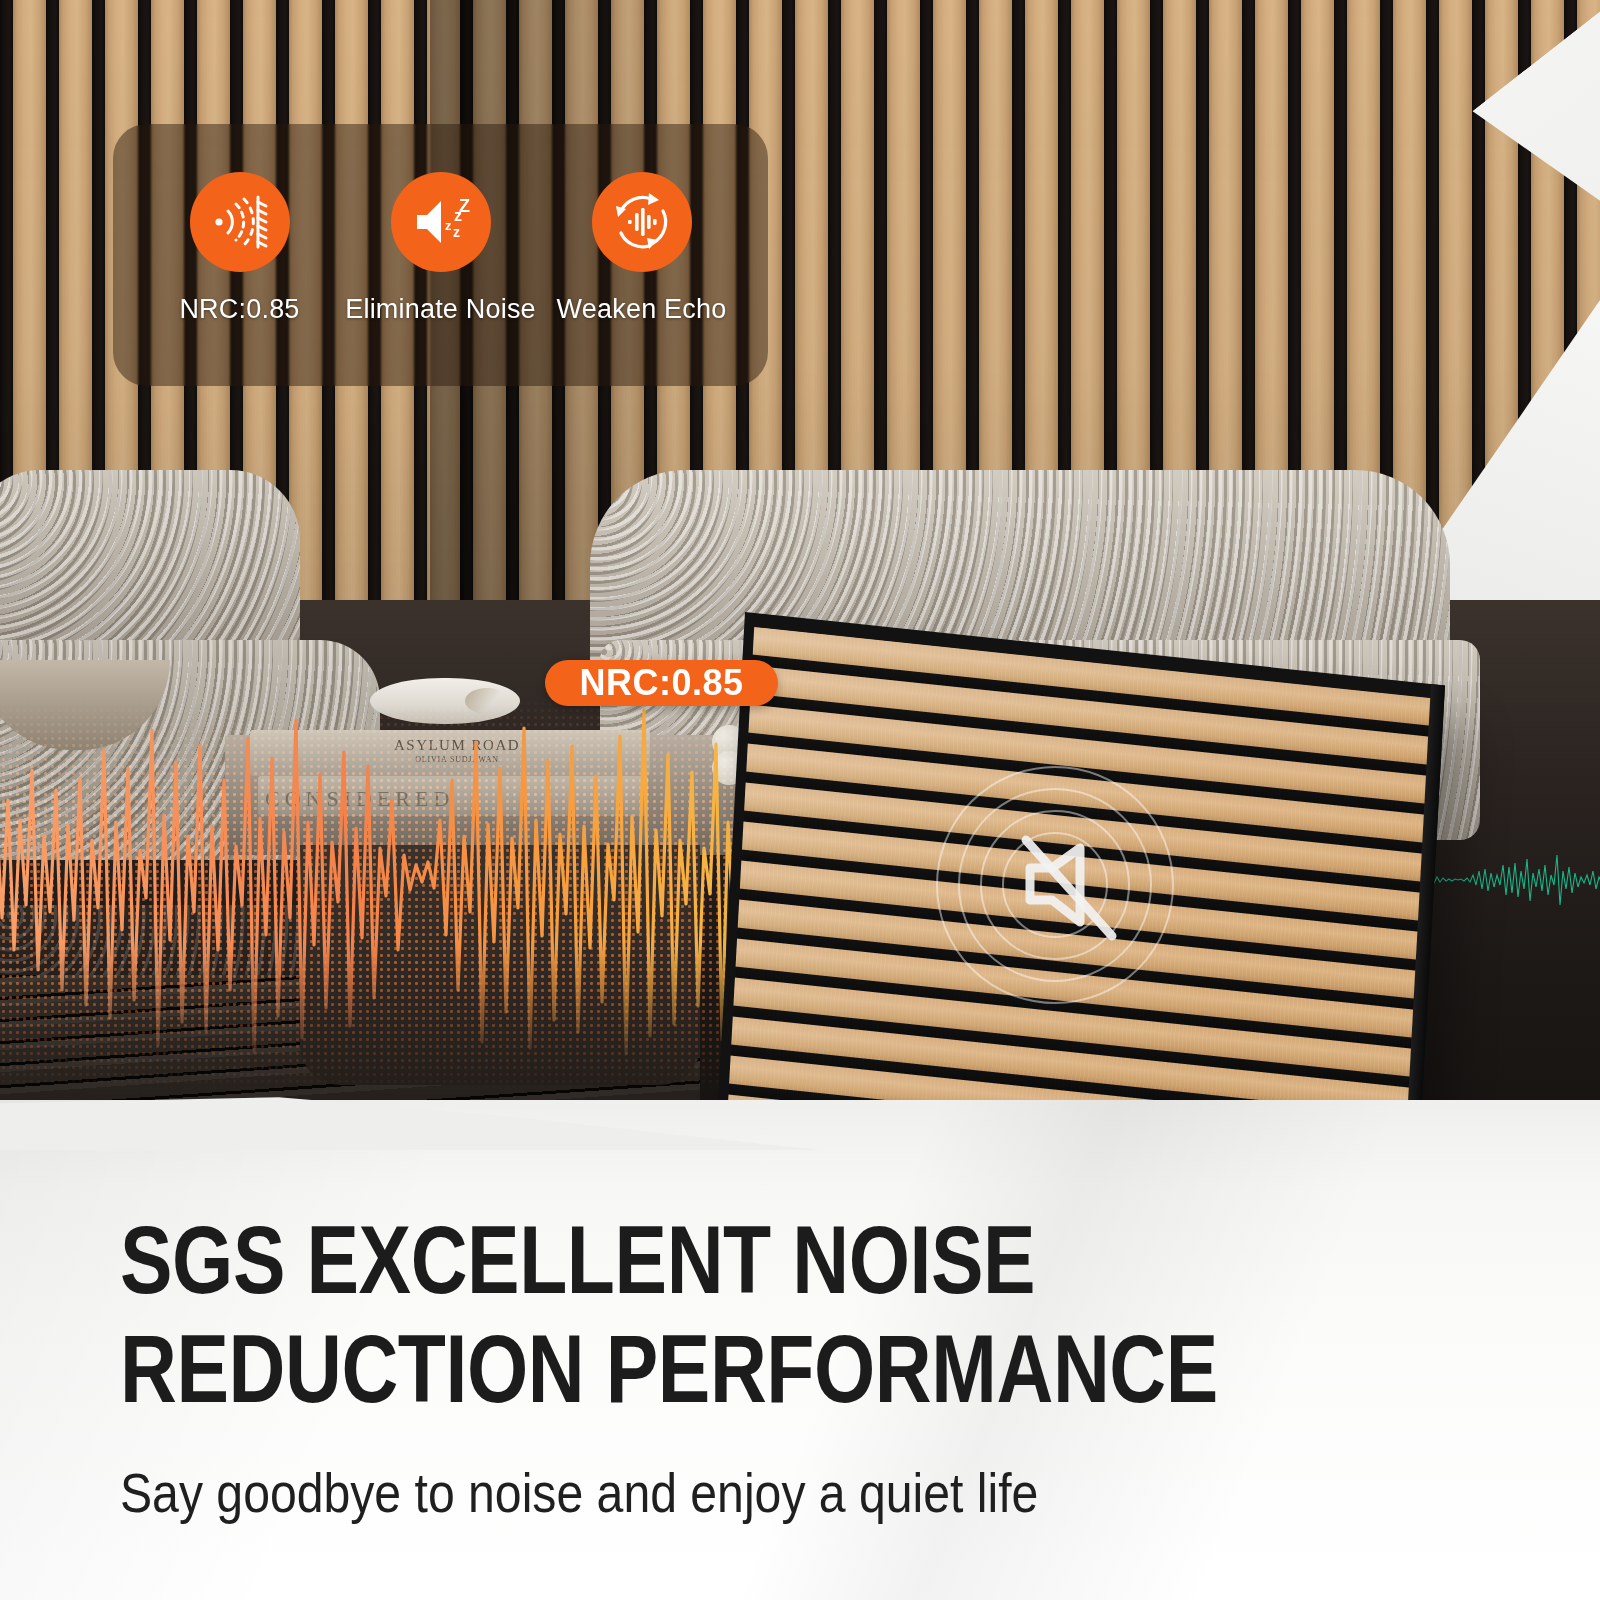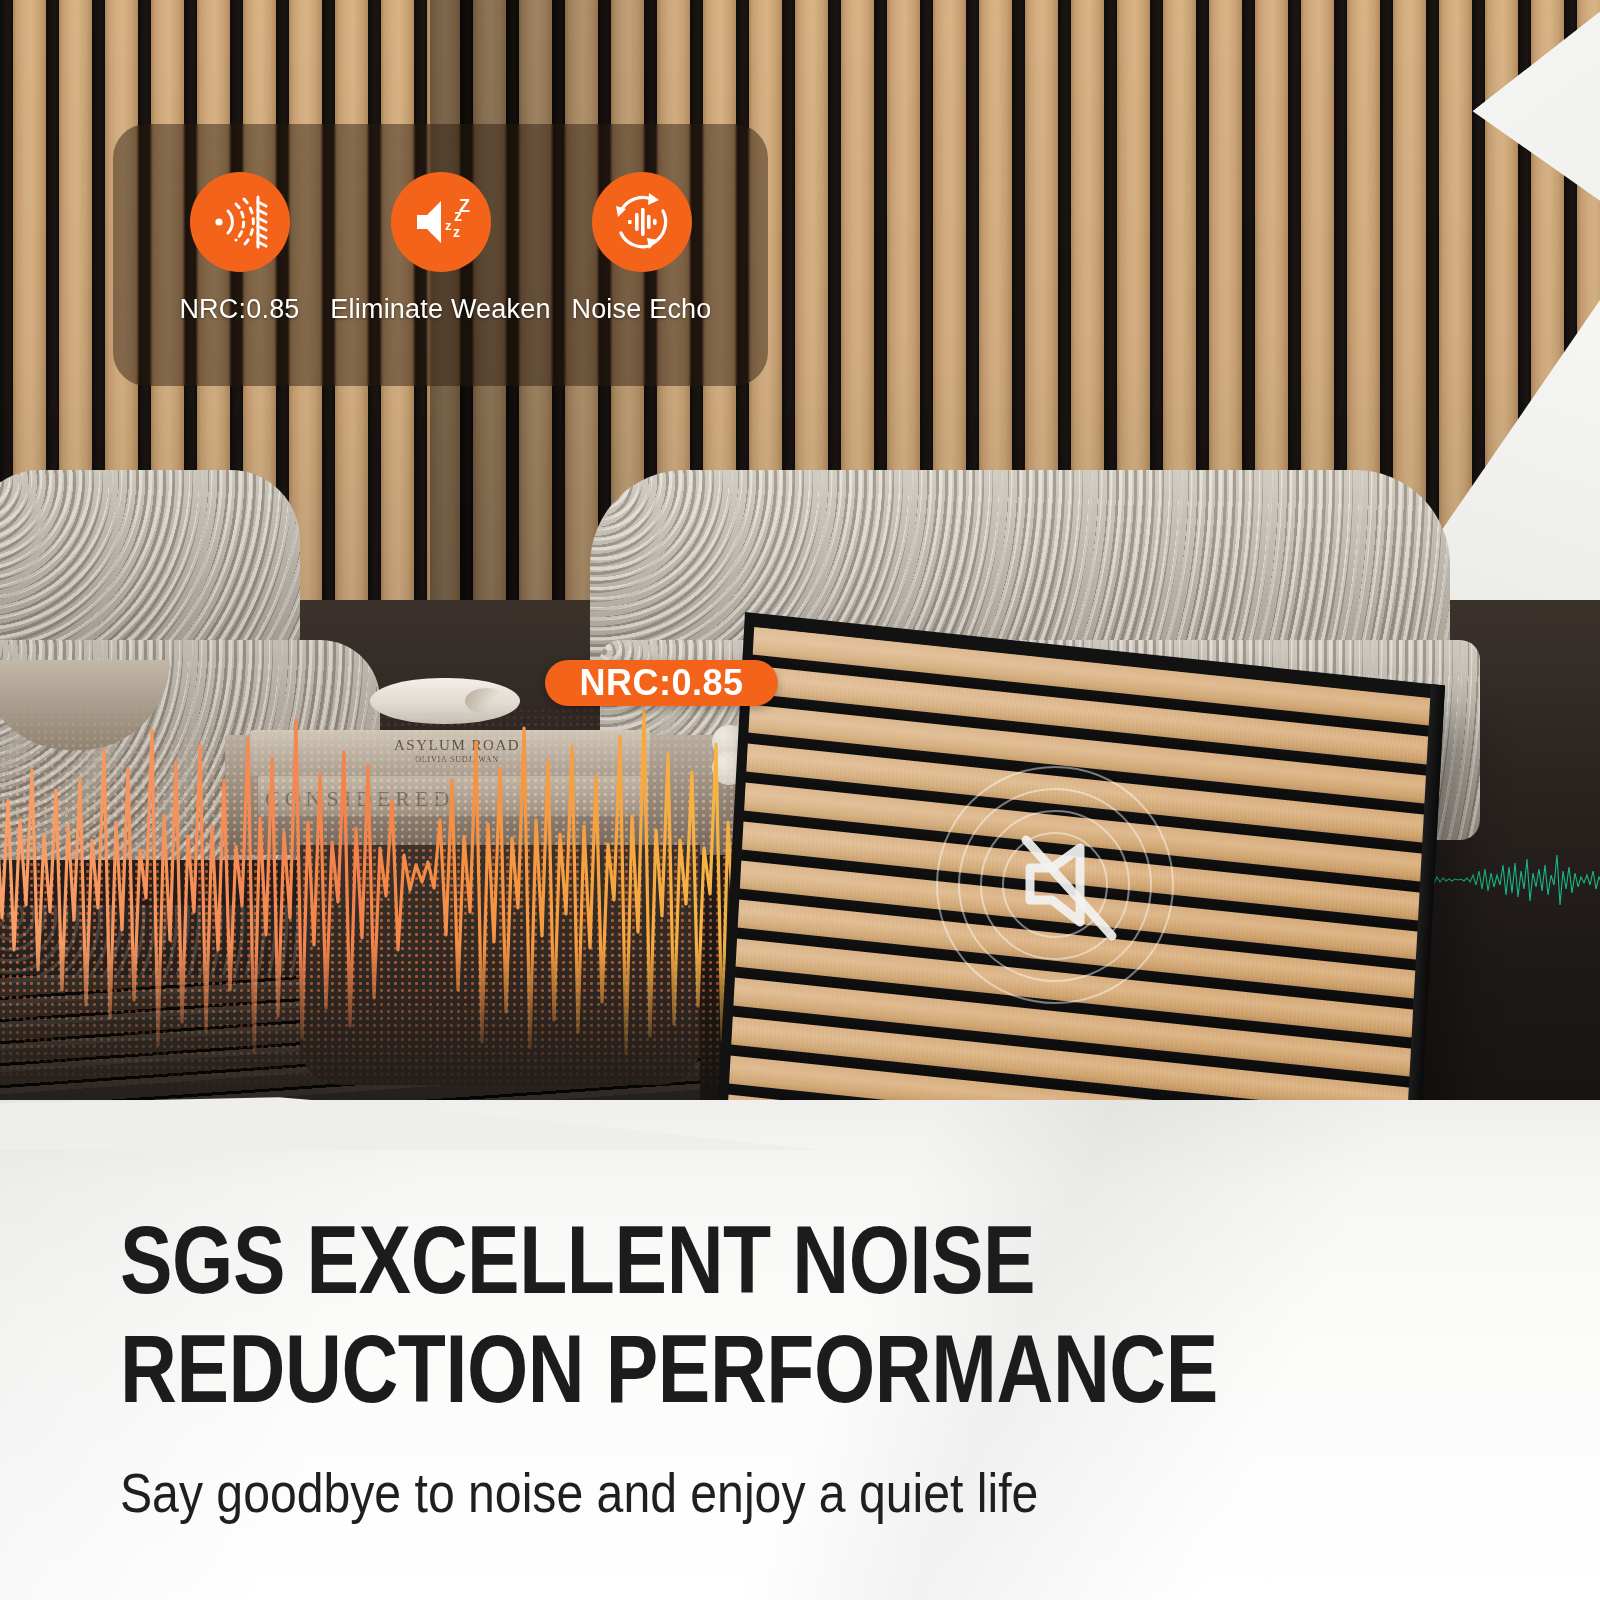--- a/index.html
+++ b/index.html
@@ -428,21 +428,21 @@
             <svg width="64" height="64" viewBox="0 0 64 64">
               <path d="M8,25 L18,25 L32,11 L32,53 L18,39 L8,39 Z" fill="#fff"></path>
               <g fill="#fff" font-family="Liberation Sans, sans-serif" font-weight="bold">
                 <text x="36" y="40" font-size="13">z</text>
                 <text x="45" y="31" font-size="16">z</text>
                 <text x="44" y="47" font-size="14">z</text>
                 <text x="50" y="22" font-size="18">Z</text>
               </g>
             </svg>
           </div>
-          <div class="feat-lbl">Eliminate Weaken</div>
+          <div class="feat-lbl">Eliminate Noise</div>
         </div>
 
         <div class="feat">
           <div class="feat-ico">
             <svg width="66" height="66" viewBox="0 0 66 66">
               <g fill="none" stroke="#fff" stroke-width="3.2" stroke-linecap="round">
                 <path d="M12,22 A24,24 0 0 1 42,10"></path>
                 <path d="M54,22 A24,24 0 0 1 44,54"></path>
                 <path d="M12,44 A24,24 0 0 0 40,57"></path>
               </g>
@@ -453,21 +453,21 @@
               </g>
               <g fill="#fff">
                 <rect x="19" y="31" width="3.6" height="4" rx="1"></rect>
                 <rect x="26" y="24" width="3.6" height="18" rx="1.4"></rect>
                 <rect x="32" y="19" width="3.6" height="28" rx="1.4"></rect>
                 <rect x="38" y="26" width="3.6" height="14" rx="1.4"></rect>
                 <rect x="44" y="30" width="3.6" height="6" rx="1.4"></rect>
               </g>
             </svg>
           </div>
-          <div class="feat-lbl">Noise Echo</div>
+          <div class="feat-lbl">Weaken Echo</div>
         </div>
 
       </div>
     </div>
 
   </div>
 
   <div class="bottom"></div>
   <div class="bottom-mask"></div>
 

